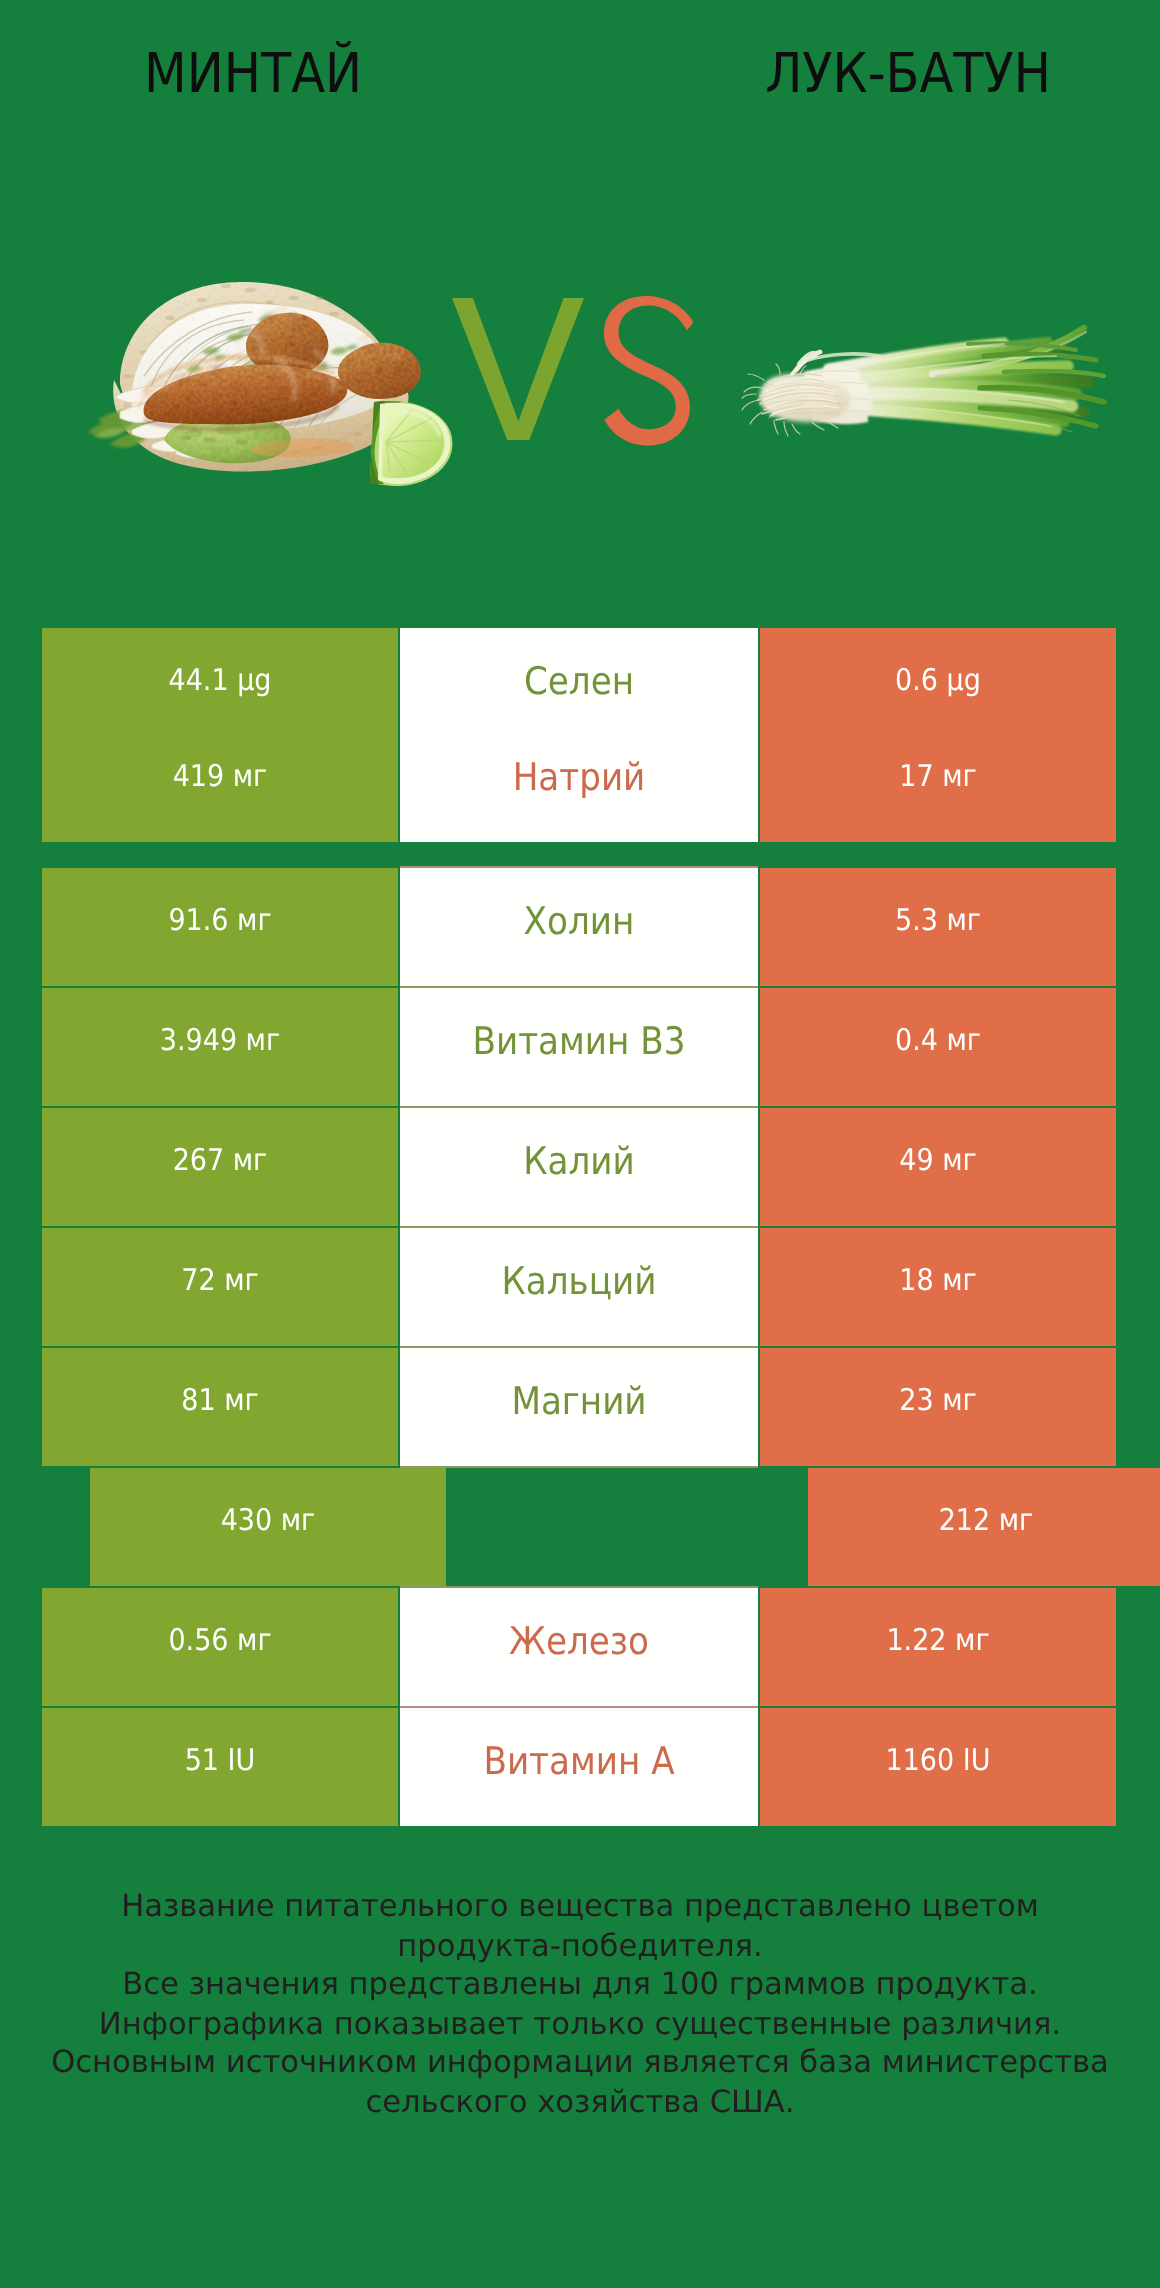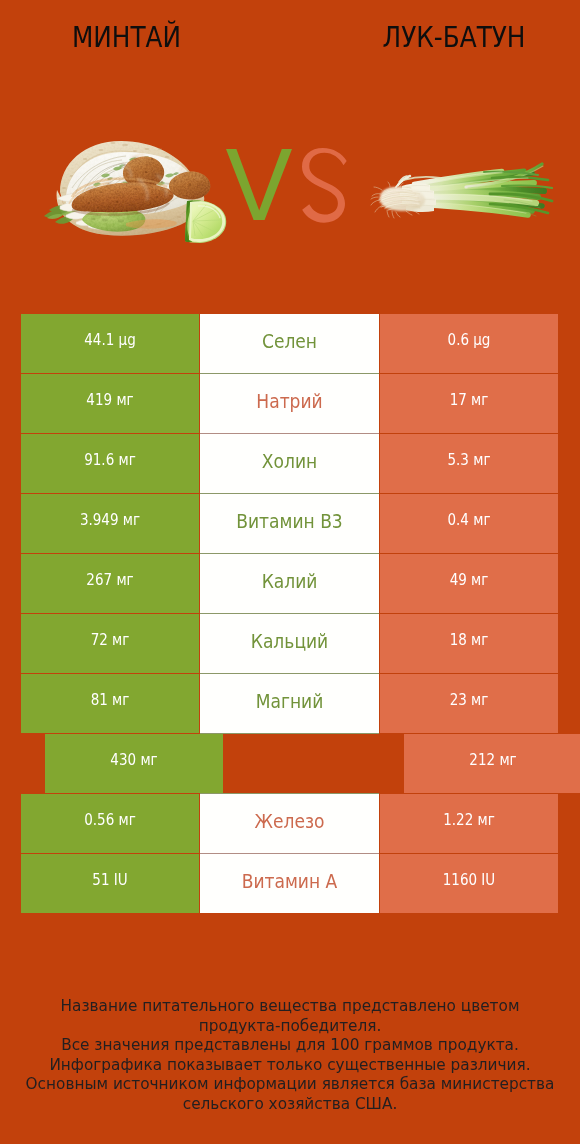--- a/index.html
+++ b/index.html
@@ -1,18 +1,18 @@
 <!DOCTYPE html>
 <html><head>
 <meta charset="utf-8">
 <style>
   html,body{margin:0;padding:0;}
   body{width:580px;height:1144px;background:#ffffff;
        font-family:"Liberation Sans",sans-serif;-webkit-font-smoothing:antialiased;}
-  .page{position:relative;width:580px;height:1144px;overflow:hidden;background:#c2410c;}
+  .page{position:relative;width:580px;height:1144px;overflow:hidden;background:#15803d;}
 
   
   .title{position:absolute;font-size:27.5px;line-height:30px;color:#0e0e0e;
          font-family:"DejaVu Sans",sans-serif;font-stretch:condensed;
          text-align:center;font-weight:400;white-space:nowrap;}
   #title-left{left:0;top:22px;width:253px;}
   #title-right{left:291px;top:22px;width:326px;}
 
   
   .hero{position:absolute;}
@@ -38,21 +38,21 @@
         font-family:"DejaVu Sans",sans-serif;font-stretch:condensed;
         position:relative;top:-3px;}
 
   .win-green .l{color:#72933a;}
   .win-orange .l{color:#cc6a4e;}
   .sep{position:absolute;left:179px;width:179px;height:1px;}
   .sep-green{background:#8c9868;}
   .sep-orange{background:#b28d84;}
 
   
-  .footer{position:absolute;left:0;top:997px;width:580px;text-align:center;
+  .footer{position:absolute;left:0;top:944px;width:580px;text-align:center;
           font-family:"DejaVu Sans",sans-serif;
           font-size:15.3px;line-height:19.6px;color:#231f20;}
   .footer div{white-space:nowrap;}
 </style>
 </head>
 <body>
 
 <div class="page">
 
   <div class="title" id="title-left">МИНТАЙ</div>
@@ -570,21 +570,21 @@
           <span class="v">44.1 µg</span>
         </div>
         <div class="cell cell-mid">
           <span class="l">Селен</span>
         </div>
         <div class="cell cell-right">
           <span class="v">0.6 µg</span>
         </div>
       </div>
       <div class="sep sep-green" style="top: 59px;"></div>
-      <div class="row win-orange" style="top: 60px;">
+      <div class="row win-orange" style="top: 48px;">
         <div class="cell cell-left">
           <span class="v">419 мг</span>
         </div>
         <div class="cell cell-mid">
           <span class="l">Натрий</span>
         </div>
         <div class="cell cell-right">
           <span class="v">17 мг</span>
         </div>
       </div>

